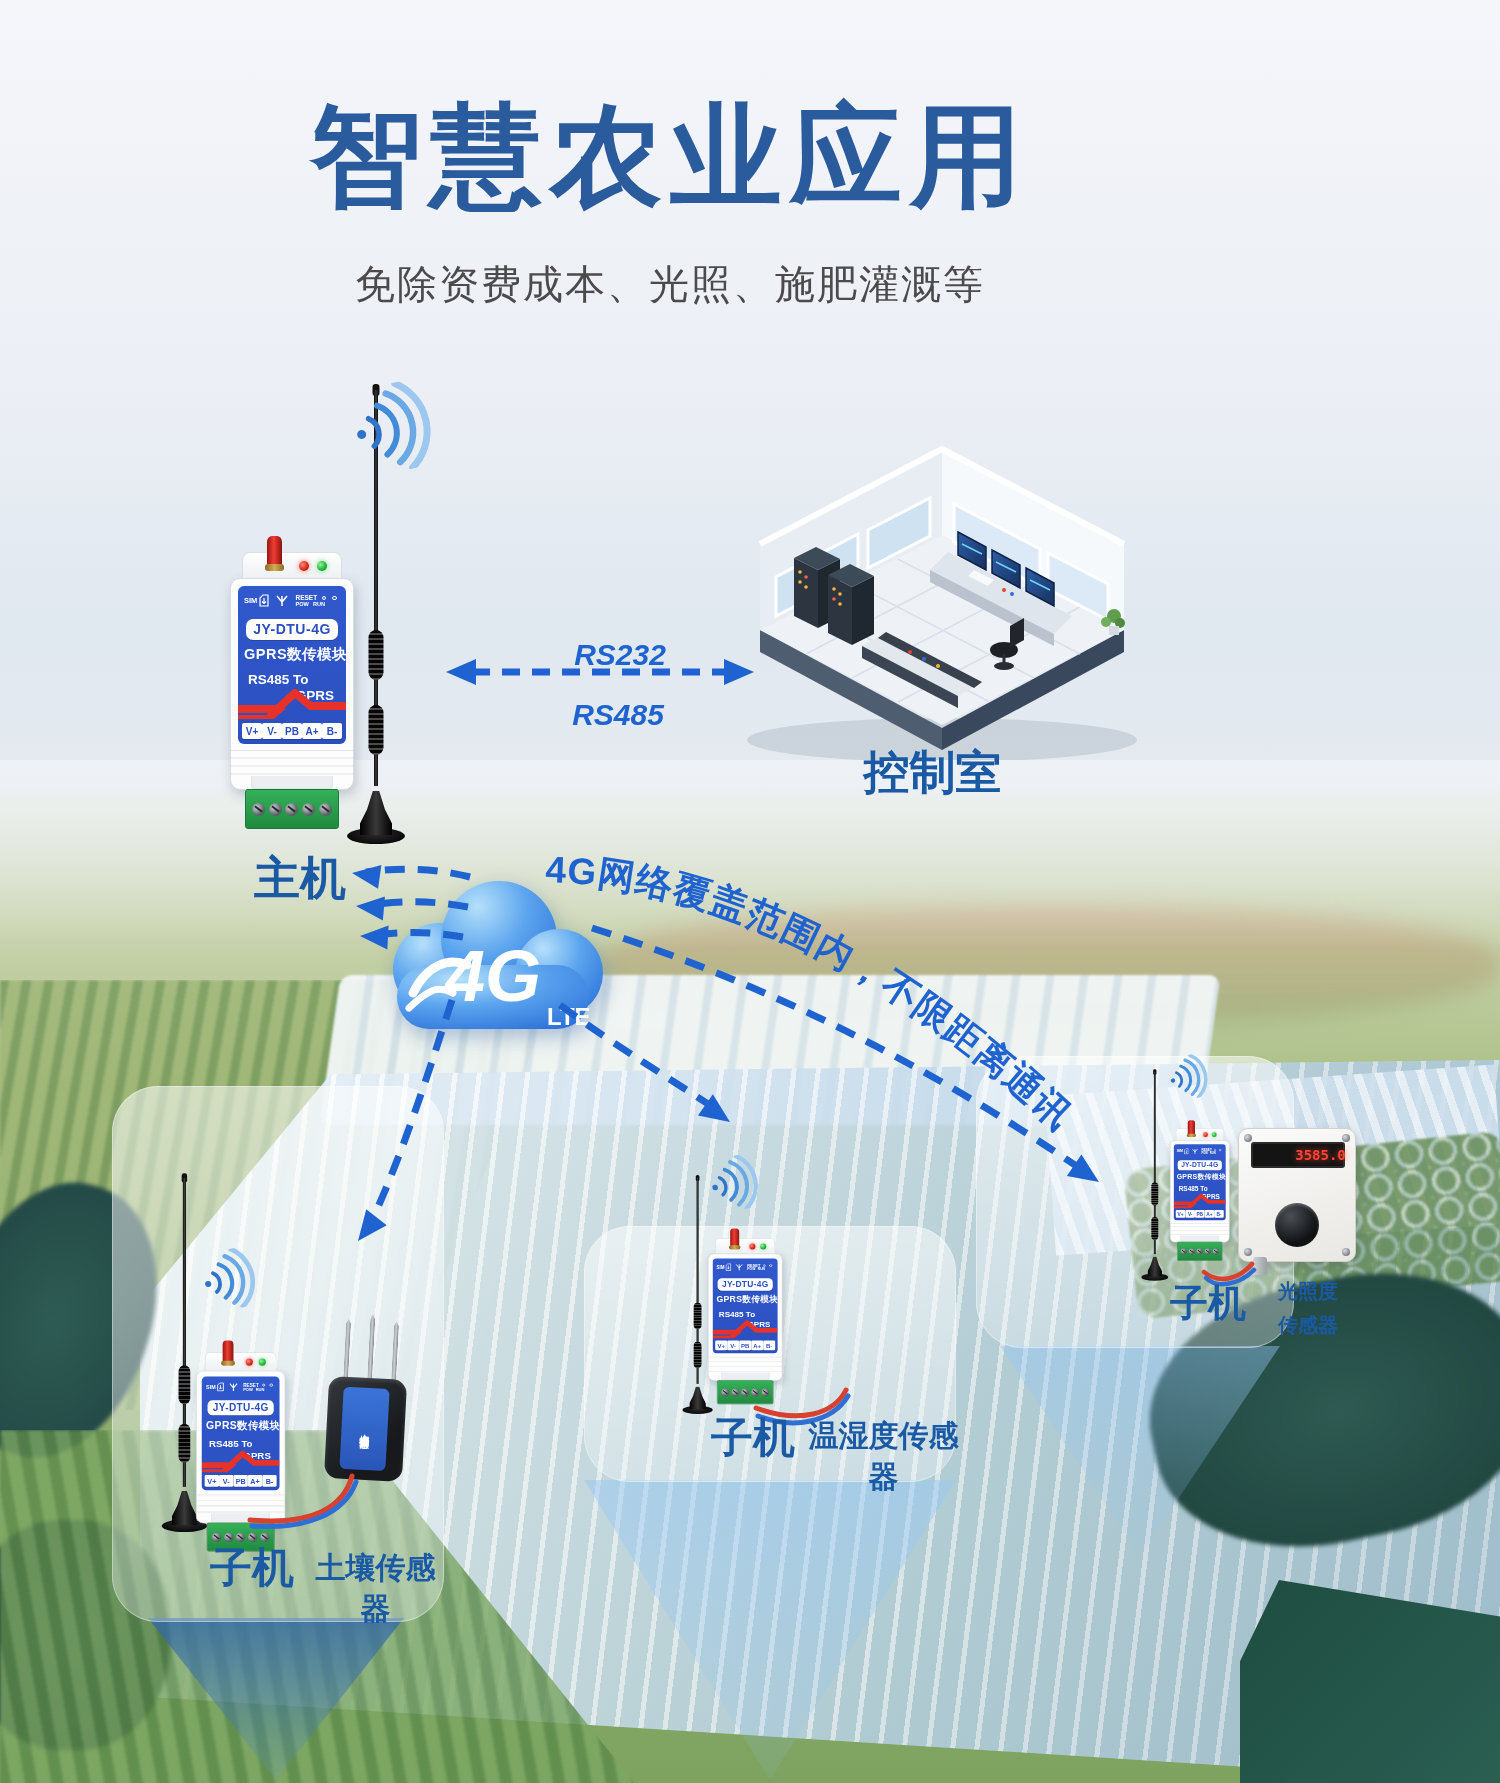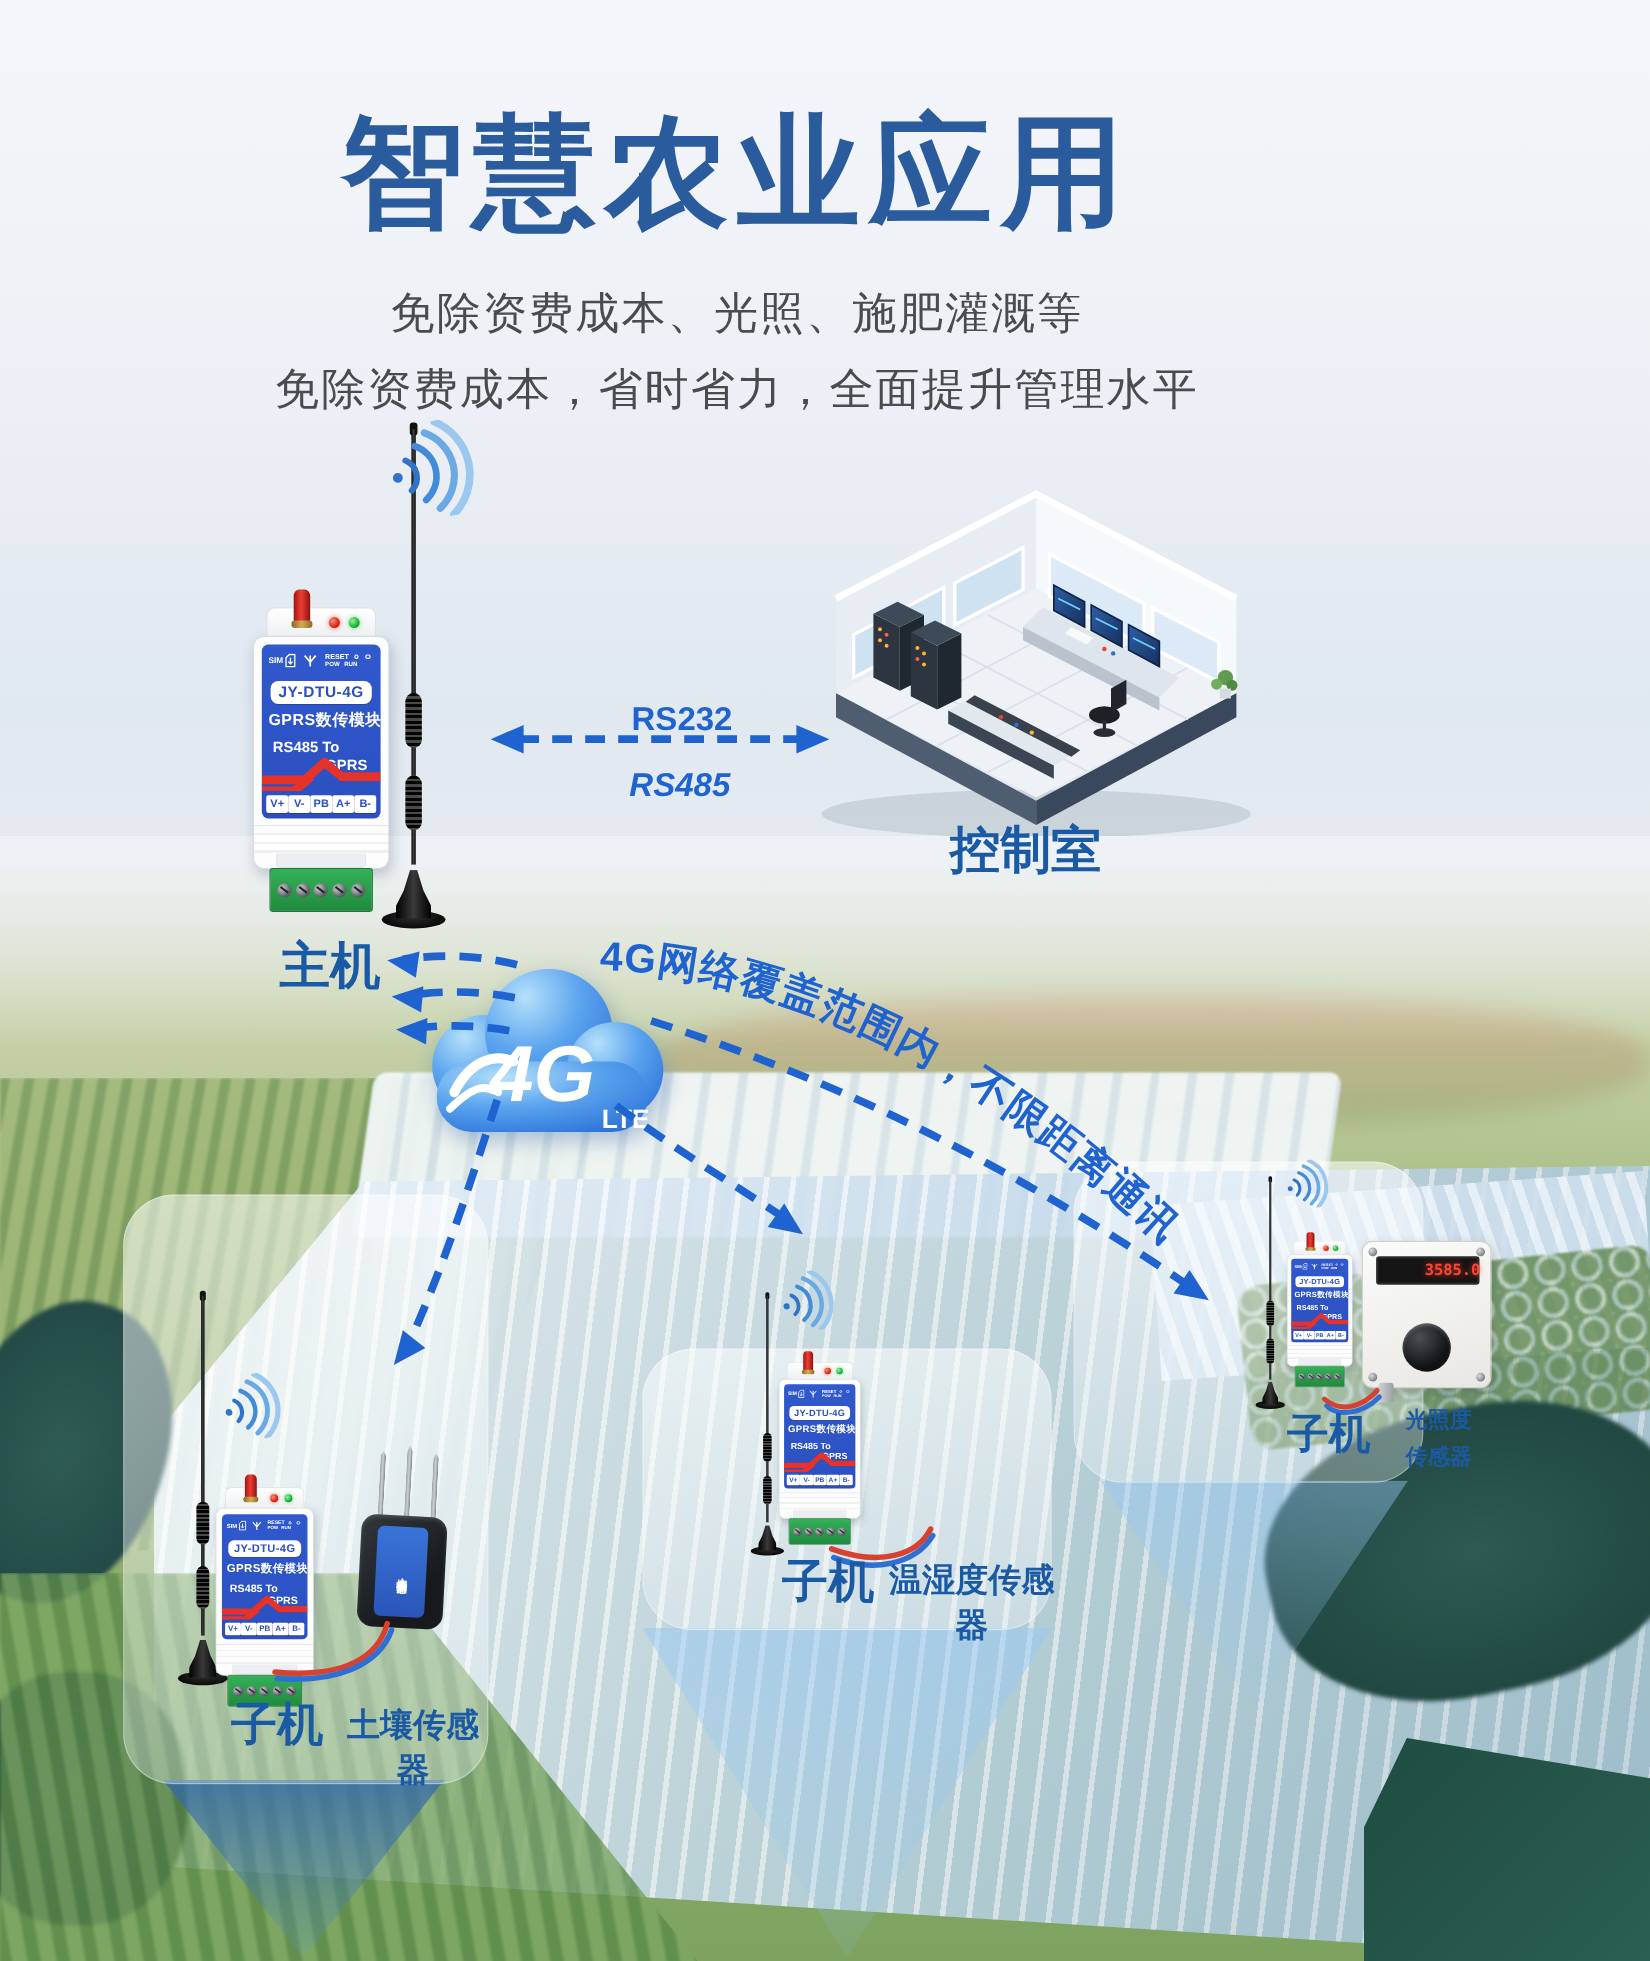--- a/index.html
+++ b/index.html
@@ -73,21 +73,21 @@
   .lbl{position:absolute;font-weight:bold;color:#1a5aa5;text-align:center;}
   .lbl-master{left:235px;top:848px;width:130px;font-size:46px;}
   .lbl-room{left:850px;top:742px;width:165px;font-size:46px;}
   .lbl-zj-l{left:196px;top:1540px;width:112px;font-size:42px;}
   .lbl-soil{left:303px;top:1548px;width:145px;font-size:30px;}
   .lbl-zj-m{left:704px;top:1410px;width:98px;font-size:42px;}
   .lbl-th{left:796px;top:1416px;width:175px;font-size:30px;}
   .lbl-zj-r{left:1156px;top:1278px;width:104px;font-size:38px;}
   .lbl-light{left:1256px;top:1274px;width:104px;font-size:20px;line-height:34px;}
   .rs-label{position:absolute;color:#1e63cf;font-weight:bold;font-size:30px;width:130px;text-align:center;}
-  .rs-top{left:555px;top:638px;}
+  .rs-top{left:555px;top:638px;font-style:italic;}
   .rs-bot{left:553px;top:698px;font-style:italic;}
 
   
   .dtu{position:absolute;width:124px;}
   .dtu-m{left:230px;top:552px;}
   .dtu-l{left:196px;top:1352px;transform:scale(.72);transform-origin:top left;}
   .dtu-mid{left:708px;top:1238px;transform:scale(.60);transform-origin:top left;}
   .dtu-r{left:1170px;top:1128px;transform:scale(.48);transform-origin:top left;}
   .dtu-cap{position:relative;margin:0 auto;width:100px;height:26px;
        background:linear-gradient(180deg,#ffffff,#eef0f2);border:1px solid #dcdfe3;border-bottom:none;
@@ -356,21 +356,20 @@
       <polygon points="0,0 30,-13 30,13" transform="translate(1099,1182) rotate(214)"></polygon>
     </g>
     <text font-size="37" font-weight="bold" fill="#1e63cf" letter-spacing="1">
       <textPath xlink:href="#covPath" href="#covPath">4G网络覆盖范围内，不限距离通讯</textPath>
     </text>
   </svg>
 
   <div class="header z5">
     <h1>智慧农业应用</h1>
     <p class="sub sub1">免除资费成本、光照、施肥灌溉等</p>
-    <p class="sub sub2">免除资费成本，省时省力，全面提升管理水平</p>
   </div>
 
   <div class="rs-label rs-top z5">RS232</div>
   <div class="rs-label rs-bot z5">RS485</div>
 
   <div class="antenna ant-m z5">
     <div class="tip"></div>
       <div class="rod"></div>
     <div class="coil coil1"></div>
       <div class="coil coil2"></div>

